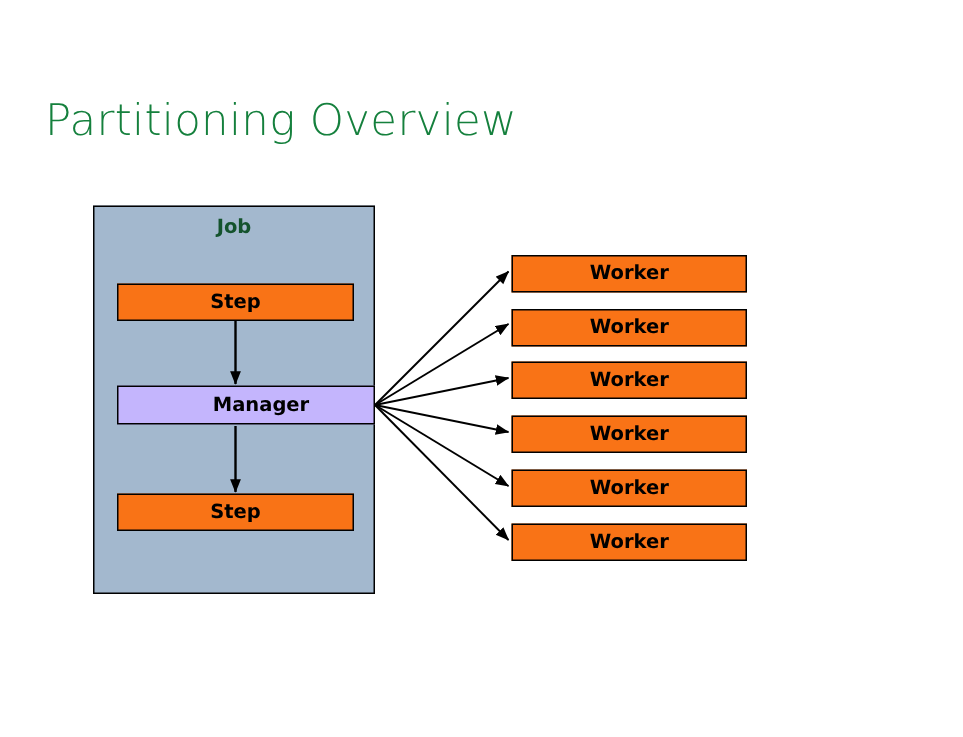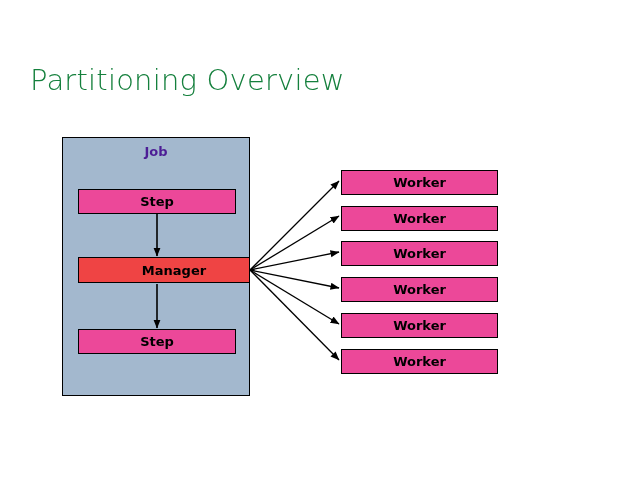--- a/index.html
+++ b/index.html
@@ -43,39 +43,39 @@
   }
   #job-label {
     position: absolute;
     left: 0;
     top: 6px;
     width: 100%;
     text-align: center;
     font-family: "DejaVu Sans", sans-serif;
     font-size: 13px;
     font-weight: bold;
-    color: #4c1d95;
+    color: #14532d;
   }
 
   
   .node {
     position: absolute;
     box-sizing: border-box;
     border: 1px solid #000000;
     font-family: "DejaVu Sans", sans-serif;
     font-size: 13px;
     font-weight: bold;
     color: #000000;
     display: flex;
     align-items: center;
     justify-content: center;
     line-height: 1;
   }
-  .node.cyan   { background: #ec4899; }
-  .node.pink   { background: #ef4444; padding-left: 20px; }
+  .node.cyan   { background: #f97316; }
+  .node.pink   { background: #c4b5fd; padding-left: 20px; }
 
   
   #step-top {
     left: 78px;  top: 189px;  width: 158px; height: 25px;
   }
   #manager-box {
     left: 78px;  top: 257px;  width: 172px; height: 26px;
   }
   #step-bottom {
     left: 78px;  top: 329px;  width: 158px; height: 25px;

